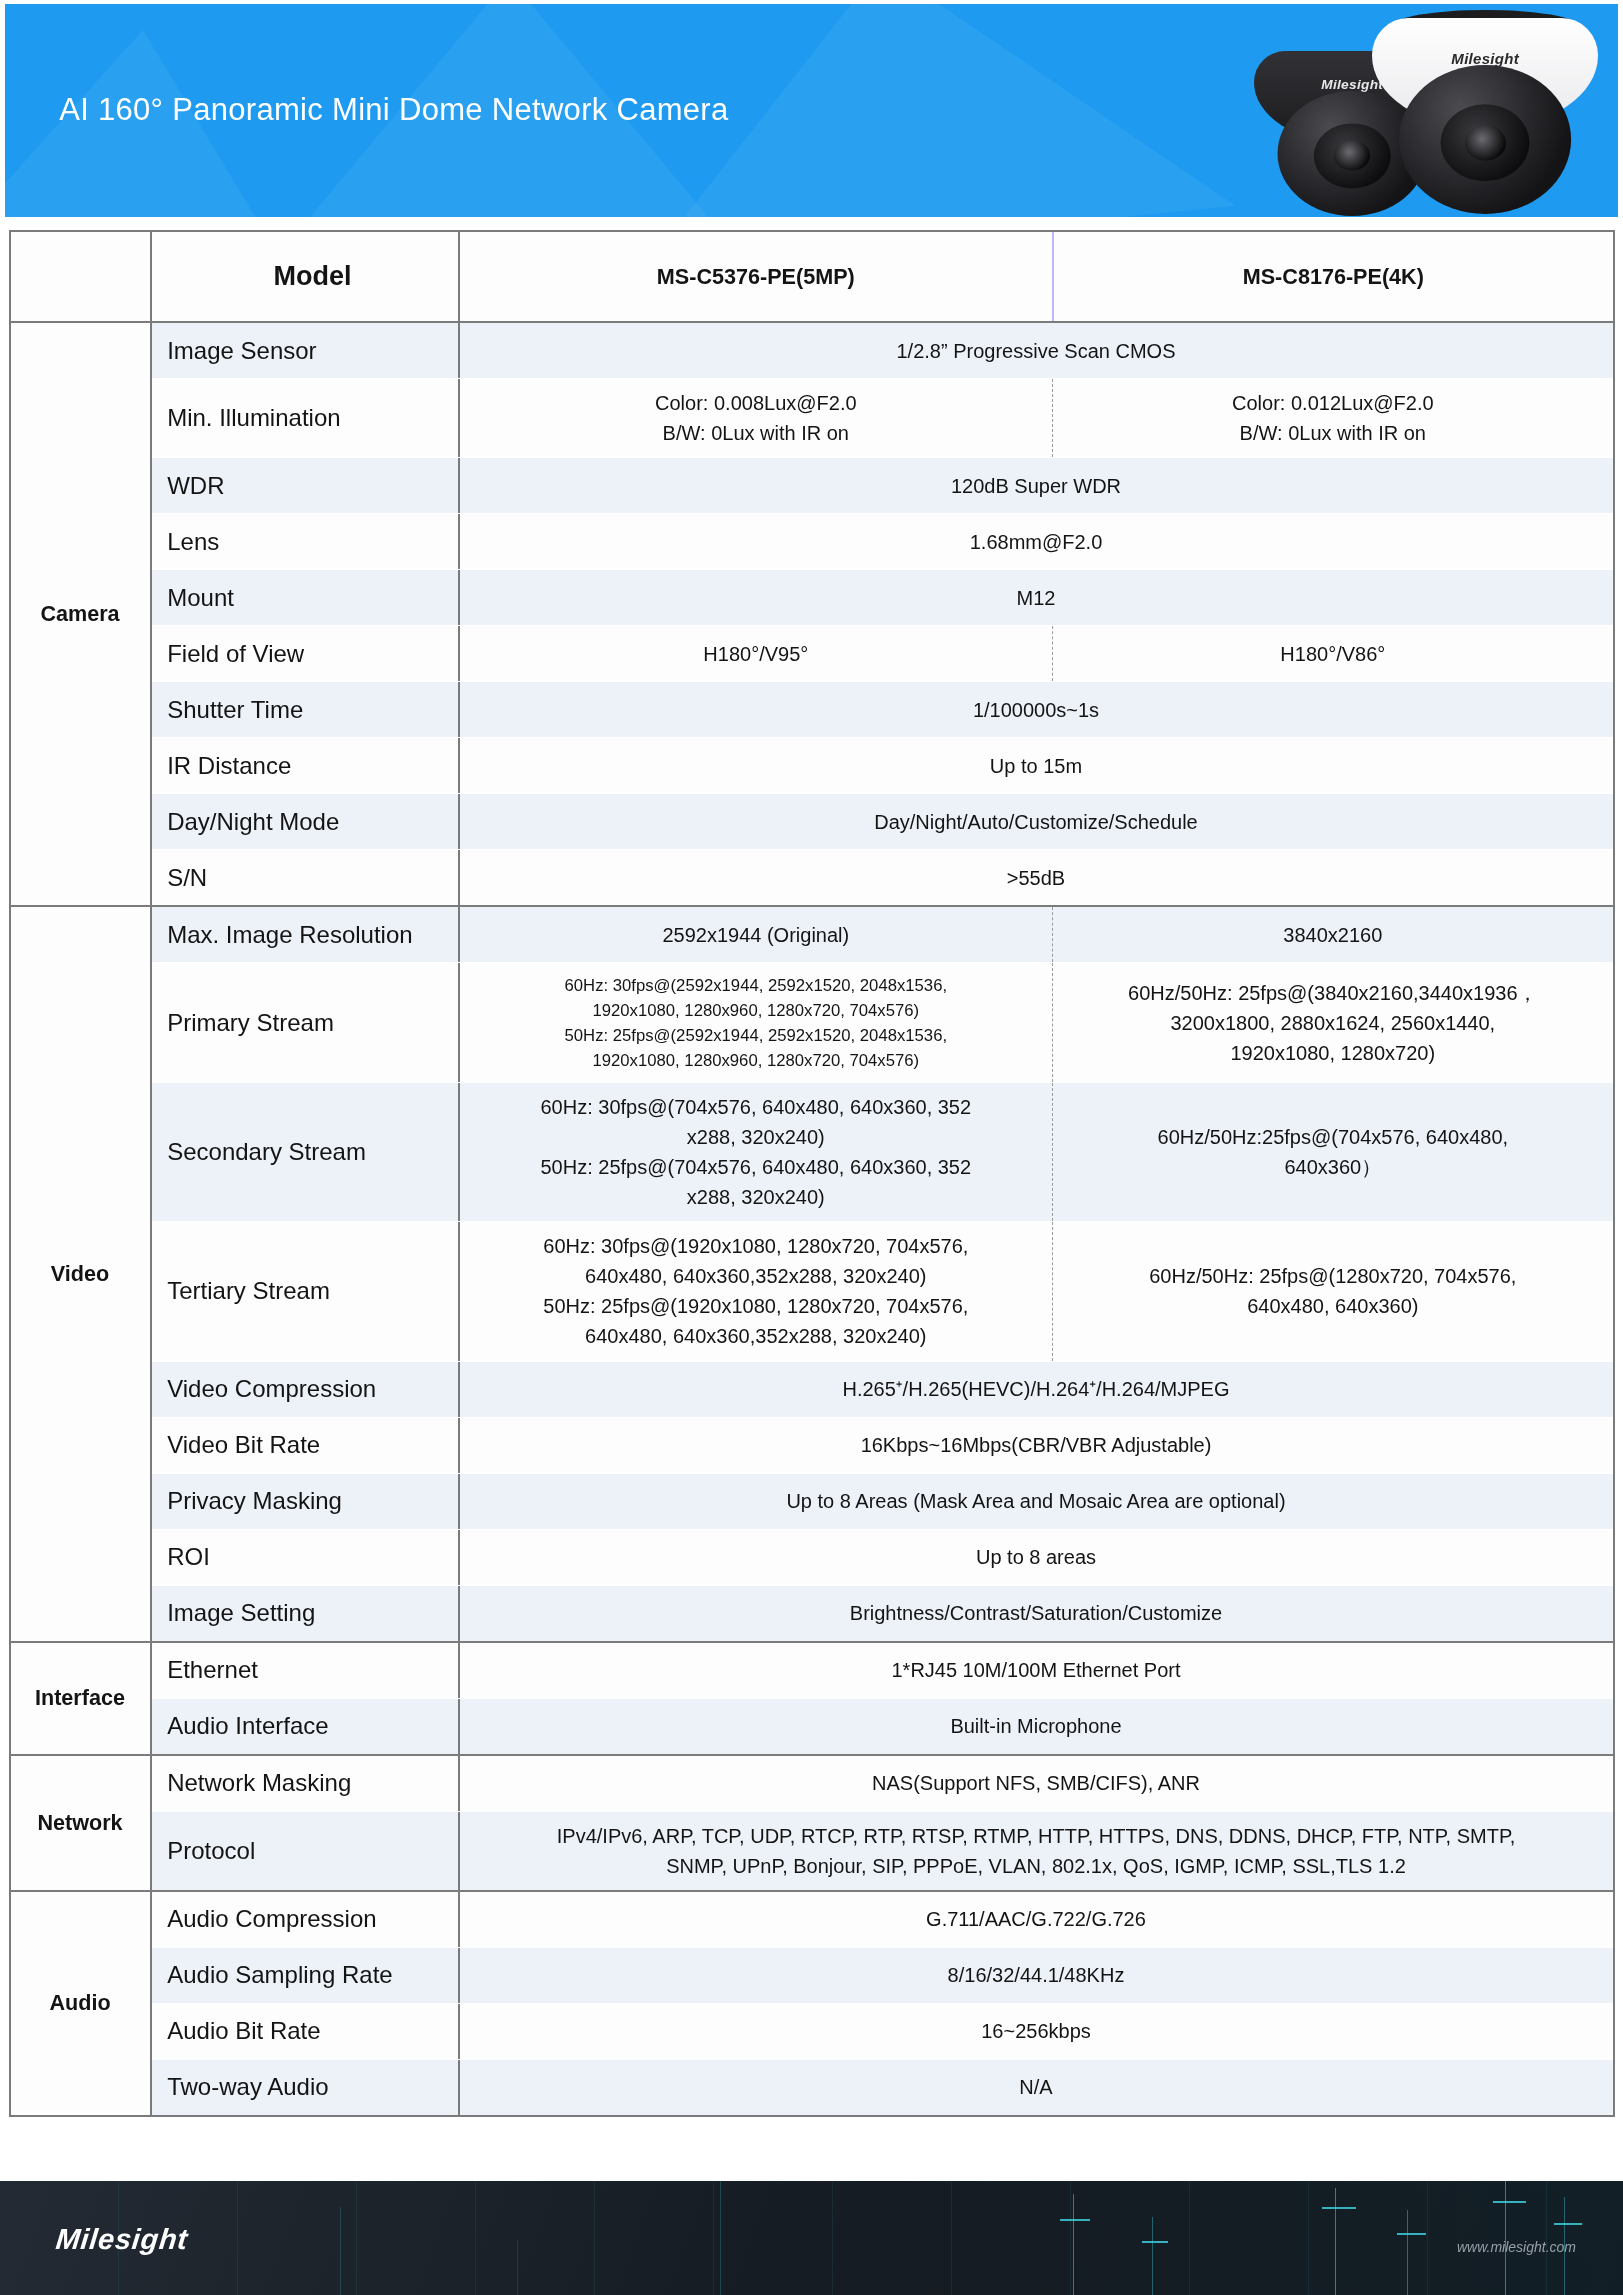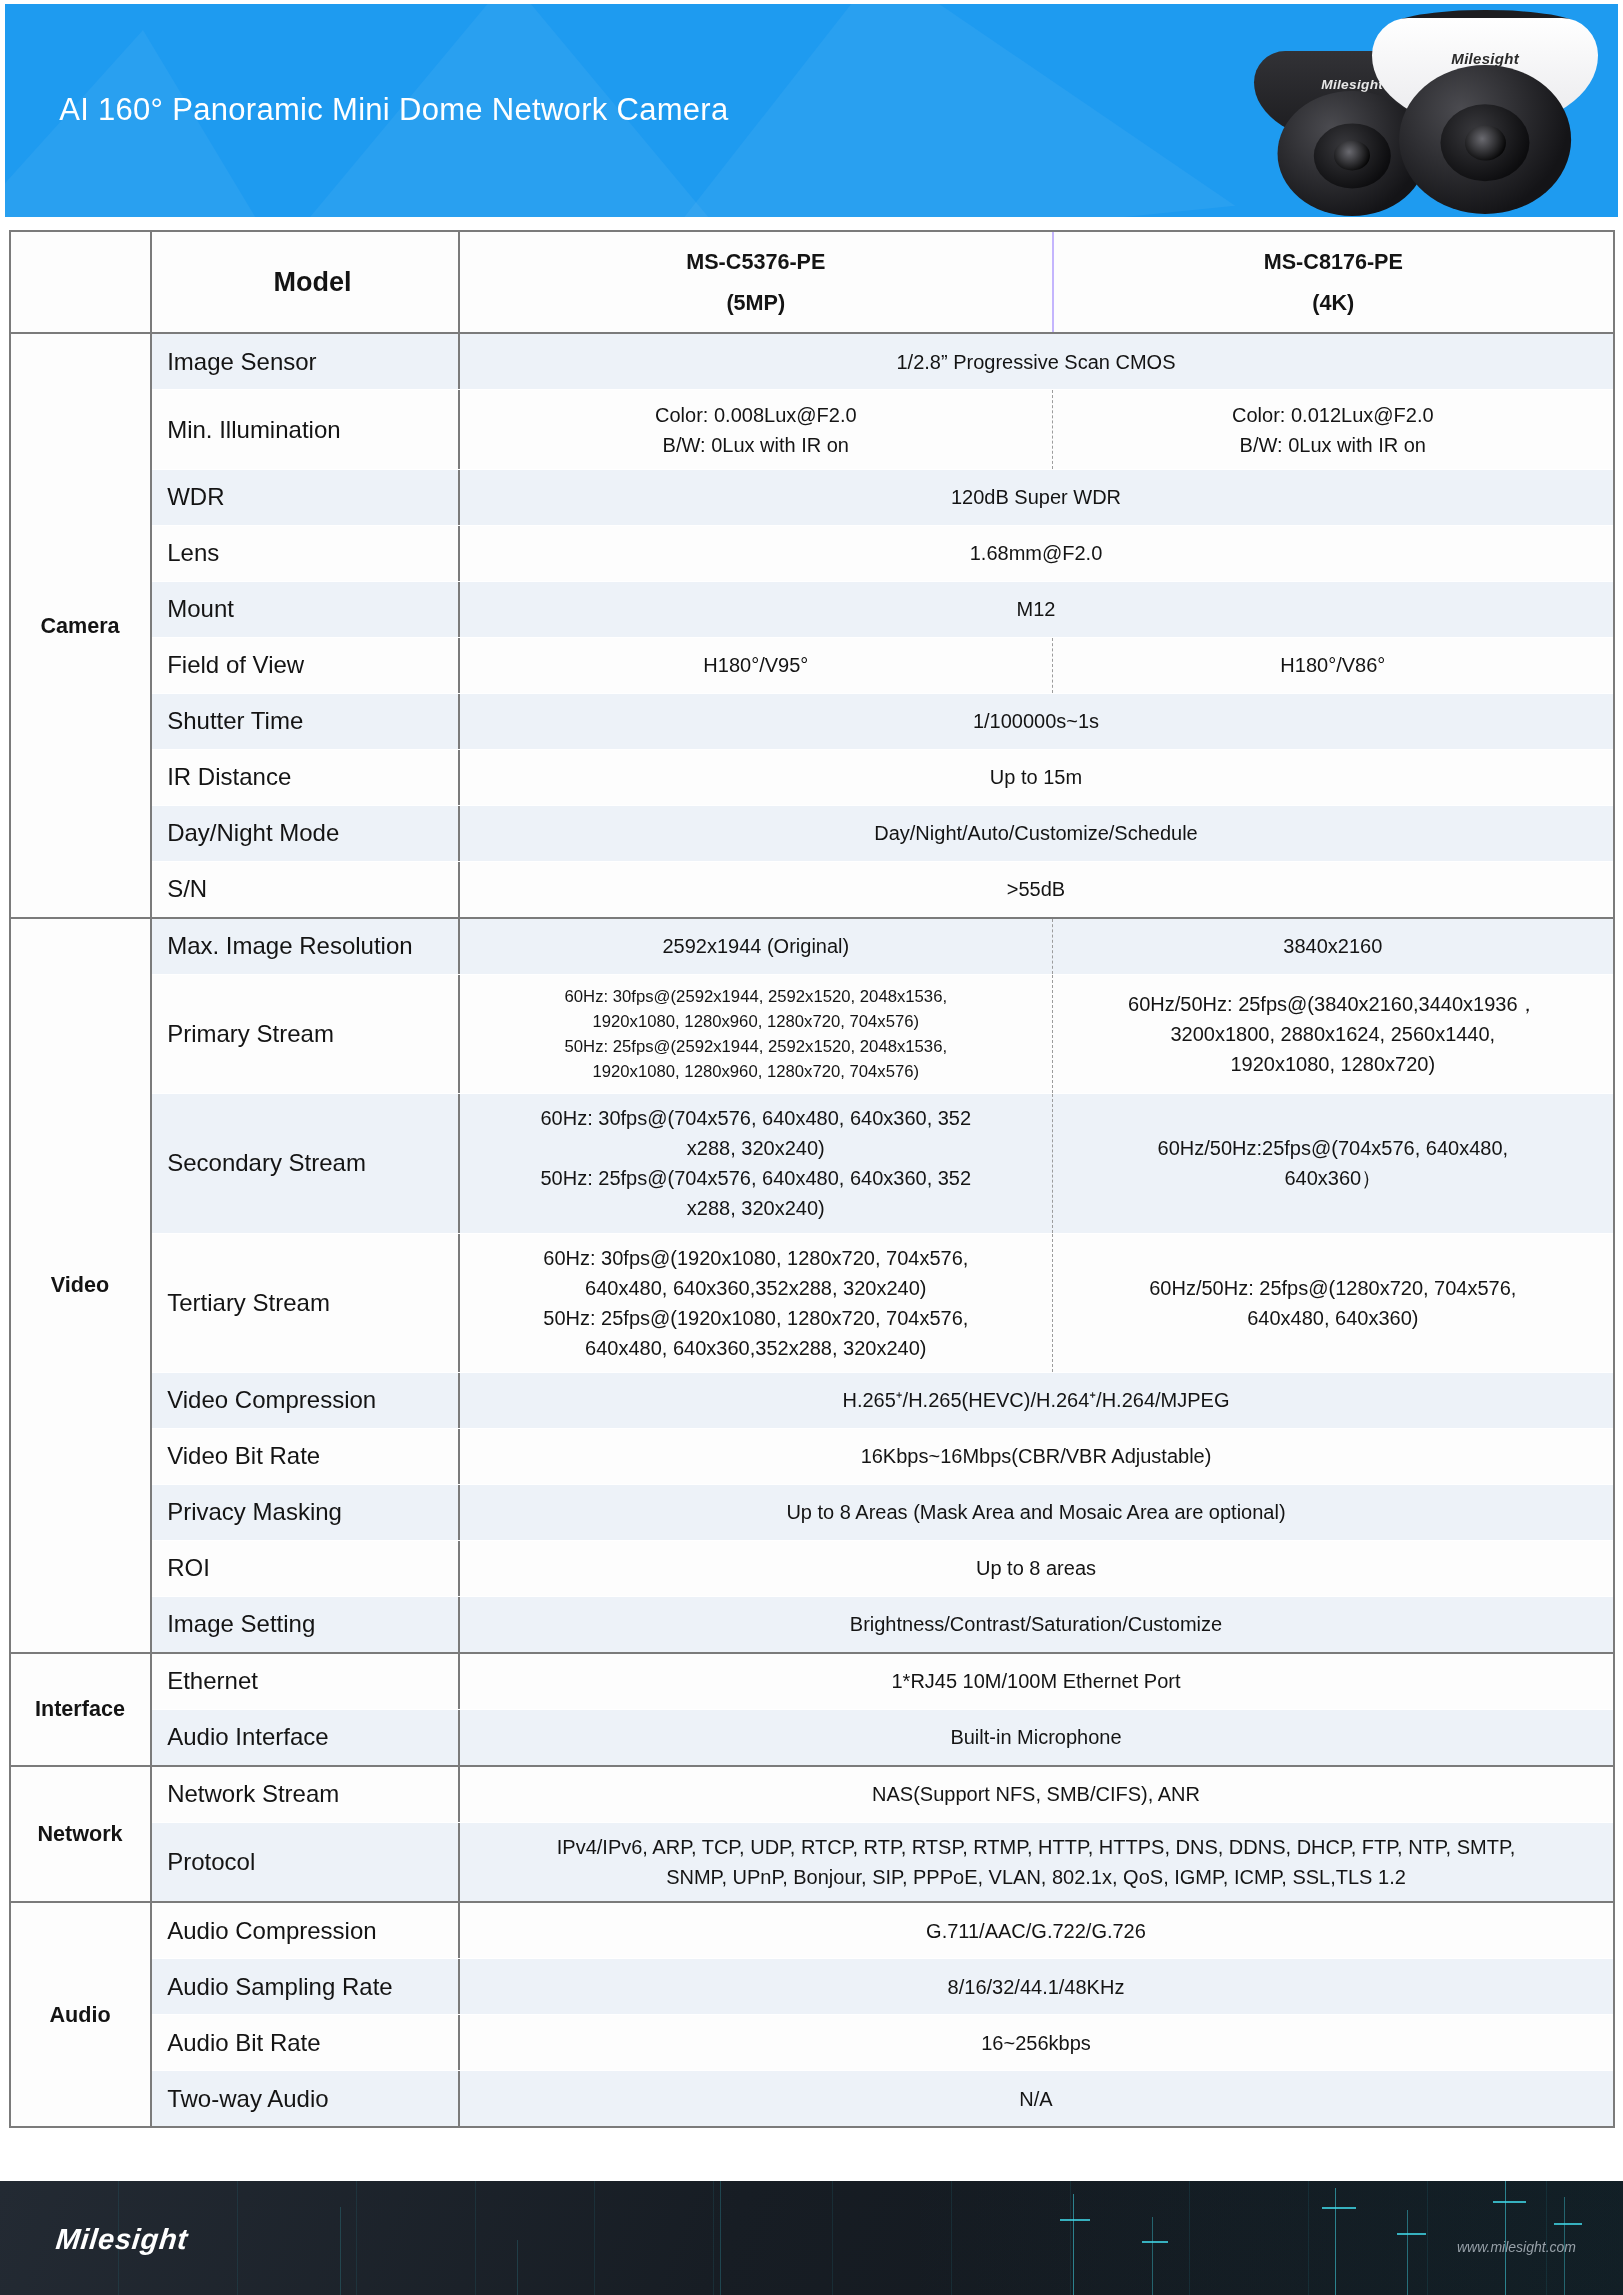--- a/index.html
+++ b/index.html
@@ -50,21 +50,21 @@
   .attr-cell{width:308px;flex:0 0 308px;border-right:2px solid #7b7b7b;box-sizing:border-box;
              display:flex;align-items:center;padding-left:15.7px;font-size:24px;}
   .head-attr{justify-content:center;padding-left:16px;font-weight:700;font-size:27px;}
   .valzone{flex:1;display:flex;align-items:stretch;}
   .val{display:flex;align-items:center;justify-content:center;text-align:center;
        white-space:pre-line;padding:9.2px 7.9px;box-sizing:border-box;line-height:30px;font-size:20px;}
   .val.merged{width:100%;border-radius:23px;}
   .val.v1{width:51.4%;}
   .val.v2{width:48.6%;border-left:1.3px dashed #9c9c9c;}
   .val.small{font-size:16.7px;line-height:25px;}
-  .vhead{flex-direction:column;justify-content:center;font-weight:700;font-size:21.6px;line-height:41px;}
+  .vhead{justify-content:center;font-weight:700;font-size:21.6px;line-height:41px;}
   .vhead.v2{border-left:2px solid #c4b5fd;}
   .section{display:flex;border-top:2.6px solid #7b7b7b;}
   .section .rows{flex:1;display:flex;flex-direction:column;}
   .section .rows .t-row + .t-row{border-top:1.3px solid #ffffff;}
   .r-blue{background:#edf2f8;}
   .r-white{background:#fdfdfd;}
 
   
   .footer{position:absolute;left:0;right:0;top:2181px;height:115px;
           background:linear-gradient(110deg,#232a33 0%,#171d24 45%,#10151b 100%);overflow:hidden;}
@@ -303,21 +303,21 @@
             </div>
           </div>
         </div>
       </div>
       <div class="section">
         <div class="cat-cell">
           <span>Network</span>
         </div>
         <div class="rows">
           <div class="t-row r-white">
-            <div class="attr-cell">Network Stream</div>
+            <div class="attr-cell">Network Masking</div>
             <div class="valzone">
               <div class="val merged">NAS(Support NFS, SMB/CIFS), ANR</div>
             </div>
           </div>
           <div class="t-row r-blue">
             <div class="attr-cell">Protocol</div>
             <div class="valzone">
               <div class="val merged">IPv4/IPv6, ARP, TCP, UDP, RTCP, RTP, RTSP, RTMP, HTTP, HTTPS, DNS, DDNS, DHCP, FTP, NTP, SMTP,
 SNMP, UPnP, Bonjour, SIP, PPPoE, VLAN, 802.1x, QoS, IGMP, ICMP, SSL,TLS 1.2</div>
             </div>

